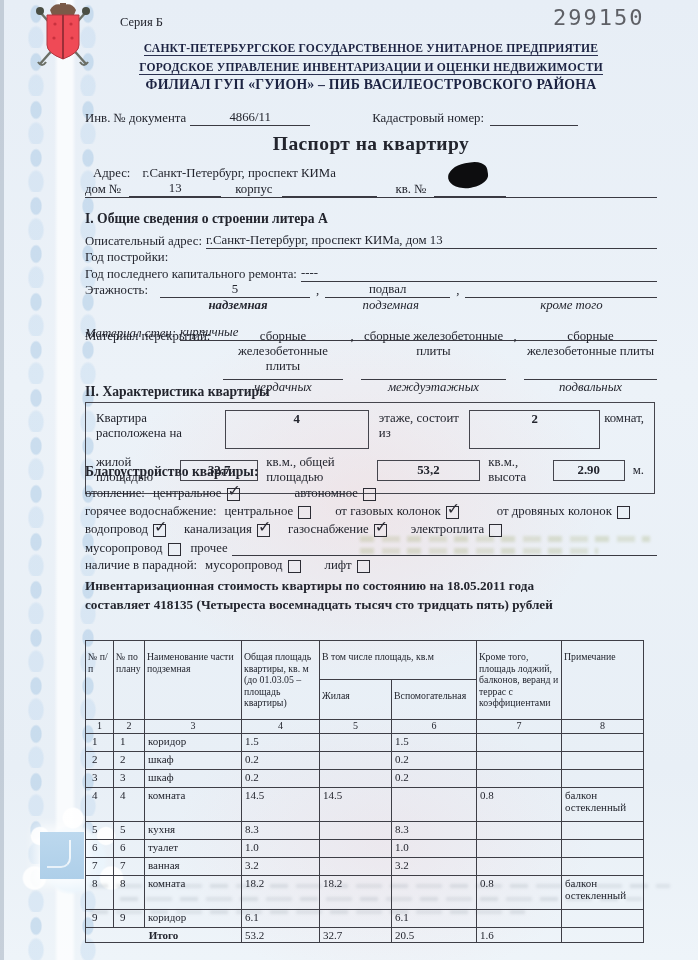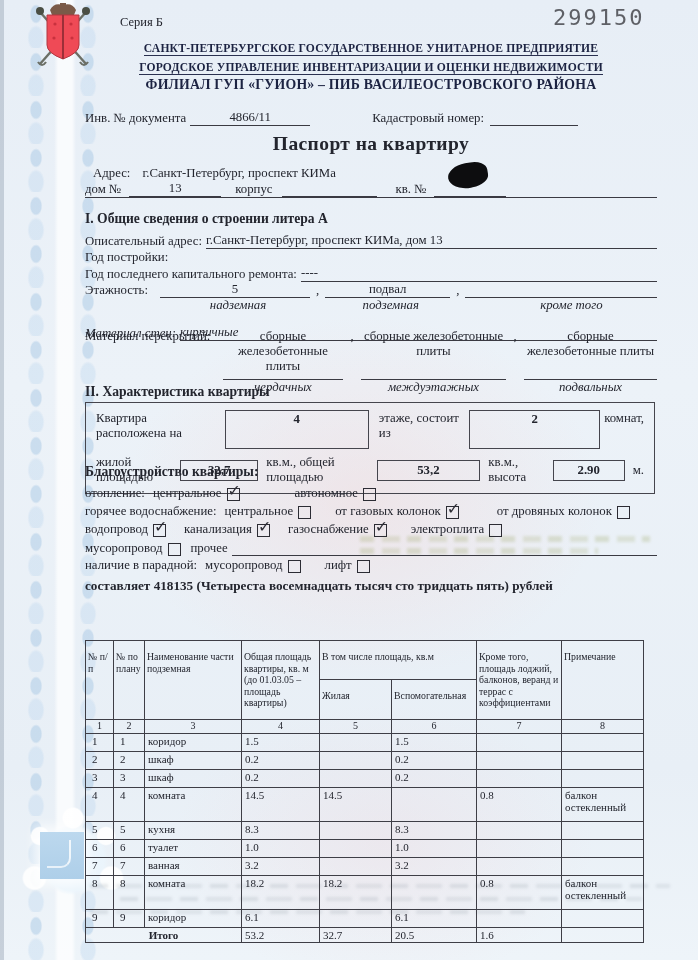--- a/index.html
+++ b/index.html
@@ -178,21 +178,21 @@
 
     <div class="abs txt row" style="left:0; top:282px; width:572px;">
       <span>Этажность:</span>
       <span class="ul ctr" style="width:150px; margin-left:12px;">5</span>
       <span style="margin:0 6px;">,</span>
       <span class="ul ctr" style="width:125px;">подвал</span>
       <span style="margin:0 6px;">,</span>
       <span class="ul fill">&nbsp;</span>
     </div>
     <div class="abs txt it" style="left:0; top:298px; width:572px;">
-      <span class="ctr" style="display:inline-block; width:150px; margin-left:78px;">надземная</span>
+      <span class="ctr" style="display:inline-block; width:150px; margin-left:78px;font-weight:bold;">надземная</span>
       <span class="ctr" style="display:inline-block; width:125px; margin-left:12px;">подземная</span>
       <span class="ctr" style="display:inline-block; width:160px; margin-left:35px;">кроме того</span>
     </div>
 
     <div class="abs txt row" style="left:0; top:325px; width:572px;font-style:italic;">
       <span>Материал стен:</span>
       <span class="ul fill" style="margin-left:4px;">кирпичные</span>
     </div>
 
     <div class="abs txt" style="left:0; top:329px; width:572px; display:flex;">
@@ -274,20 +274,21 @@
 
     <div class="abs amen-row" style="left:0; top:558px; width:572px;">
       <span>наличие в парадной:</span>
       <span style="margin-left:8px;">мусоропровод</span>
         <span class="cb"></span>
       <span class="gap24">лифт</span>
         <span class="cb"></span>
     </div>
 
     <div class="abs val" style="left:0; top:576px; width:572px;">
+      <div>Инвентаризационная стоимость квартиры по состоянию на 18.05.2011 года</div>
       <div>составляет 418135 (Четыреста восемнадцать тысяч сто тридцать пять) рублей</div>
     </div>
 
 
     <table class="expl abs" style="left:0; top:640px;">
       <colgroup>
         <col style="width:28px;">
           <col style="width:31px;">
           <col style="width:97px;">
           <col style="width:78px;">

